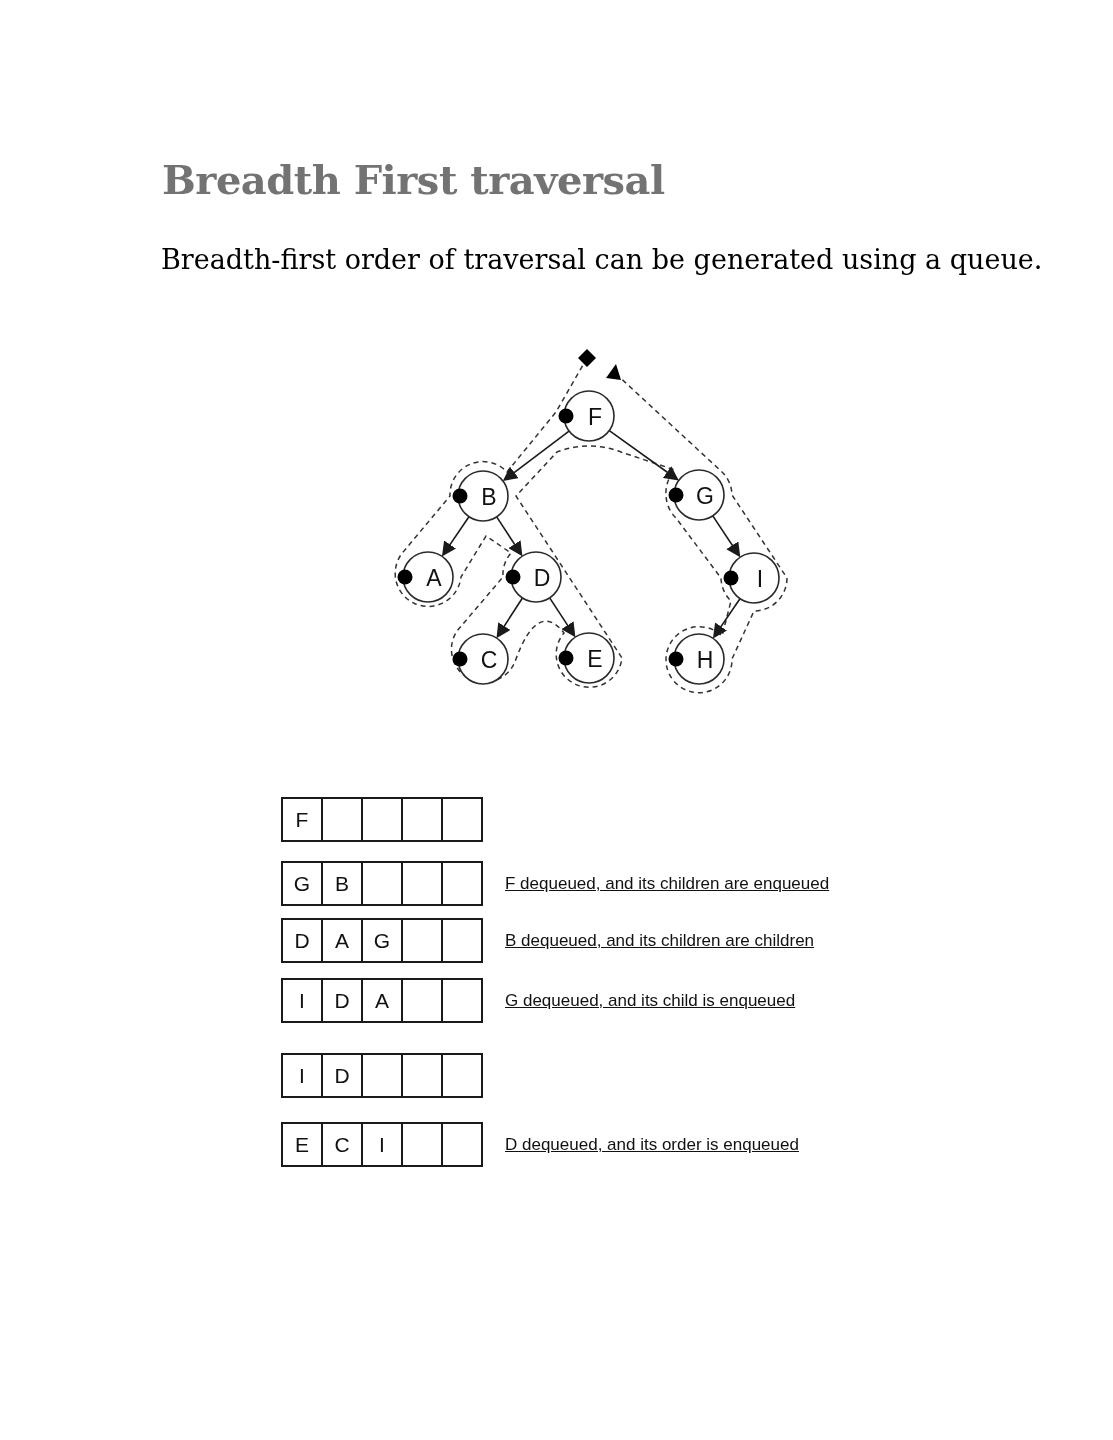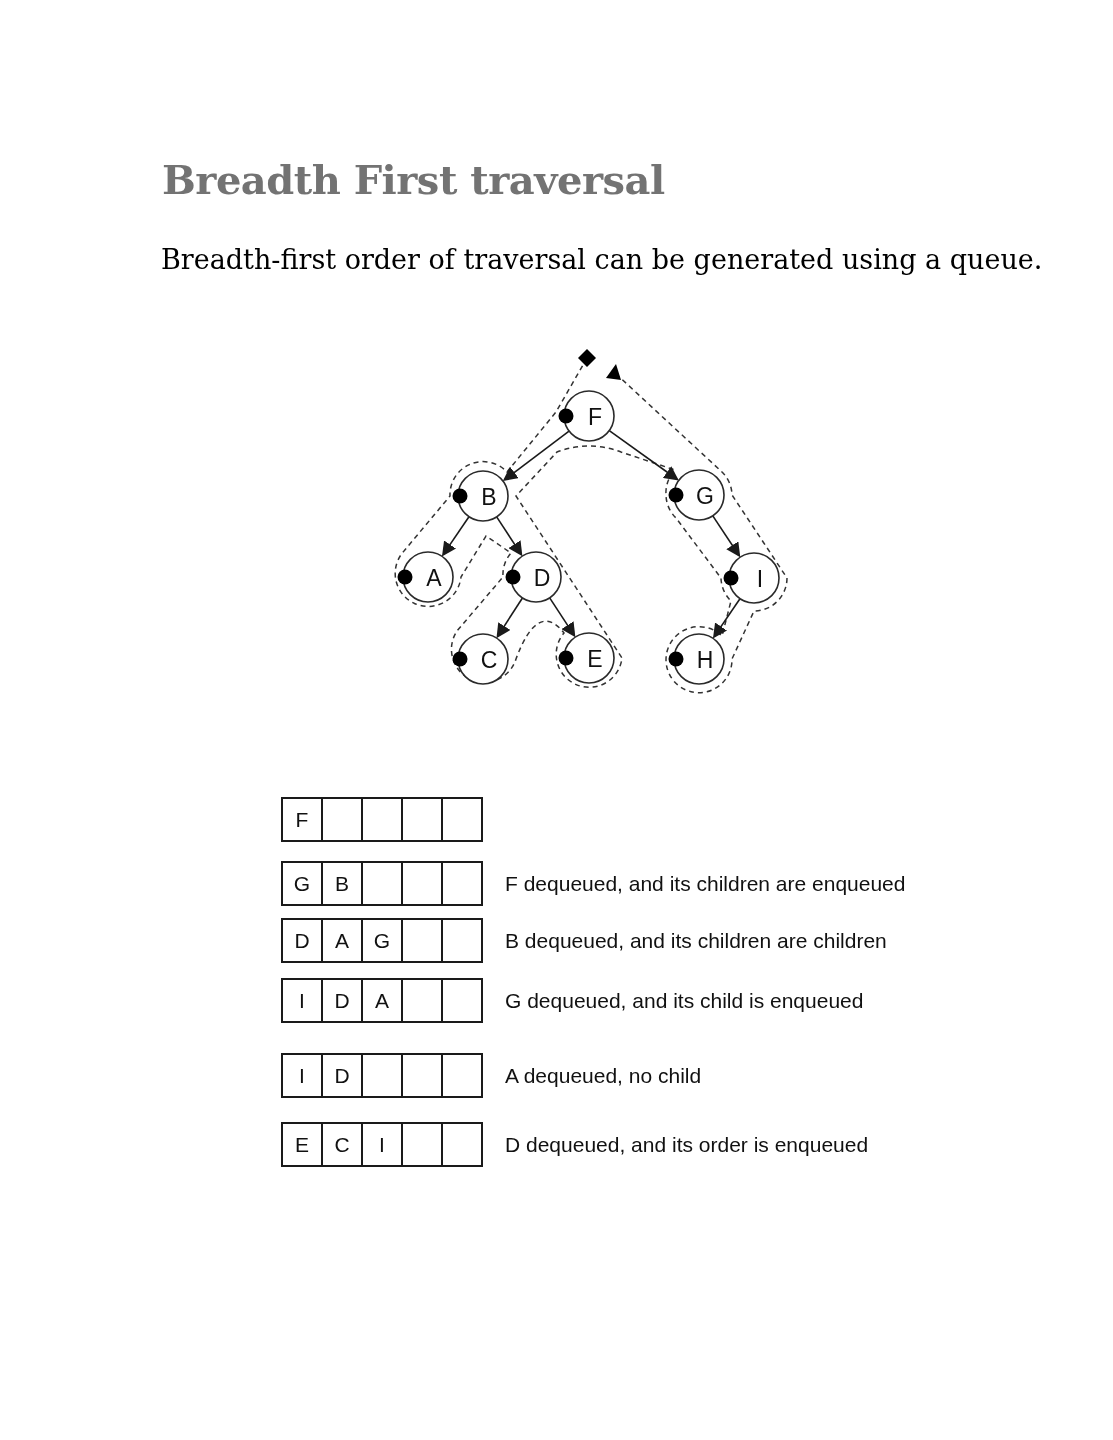--- a/index.html
+++ b/index.html
@@ -29,21 +29,21 @@
   .queue-row{position:absolute;left:281px;height:45px;}
   .queue-row .cells{display:flex;}
   .queue-row .cell{
     box-sizing:border-box;width:42px;height:45px;margin-right:-2px;
     border:2px solid #1a1a1a;background:#fff;
     display:flex;align-items:center;justify-content:center;
     font-size:21px;color:#111;
   }
   .queue-row .caption{
     position:absolute;left:224px;top:0;height:45px;display:flex;align-items:center;
-    font-size:21px;color:#111;white-space:nowrap;
+    font-size:17px;color:#111;white-space:nowrap;text-decoration:underline;
   }
 </style>
 </head>
 <body>
 
 <h1 class="page-title">Breadth First traversal</h1>
 <p class="page-subtitle">Breadth-first order of traversal can be generated using a queue.</p>
 
 <svg id="tree-svg" viewBox="370 330 460 390">
   <defs>
@@ -167,21 +167,20 @@
       <div class="caption">G dequeued, and its child is enqueued</div>
     </div>
     <div class="queue-row" style="top: 1053px;">
       <div class="cells">
         <div class="cell">I</div>
         <div class="cell">D</div>
         <div class="cell"></div>
         <div class="cell"></div>
         <div class="cell"></div>
       </div>
-      <div class="caption">A dequeued, no child</div>
     </div>
     <div class="queue-row" style="top: 1122px;">
       <div class="cells">
         <div class="cell">E</div>
         <div class="cell">C</div>
         <div class="cell">I</div>
         <div class="cell"></div>
         <div class="cell"></div>
       </div>
       <div class="caption">D dequeued, and its order is enqueued</div>

